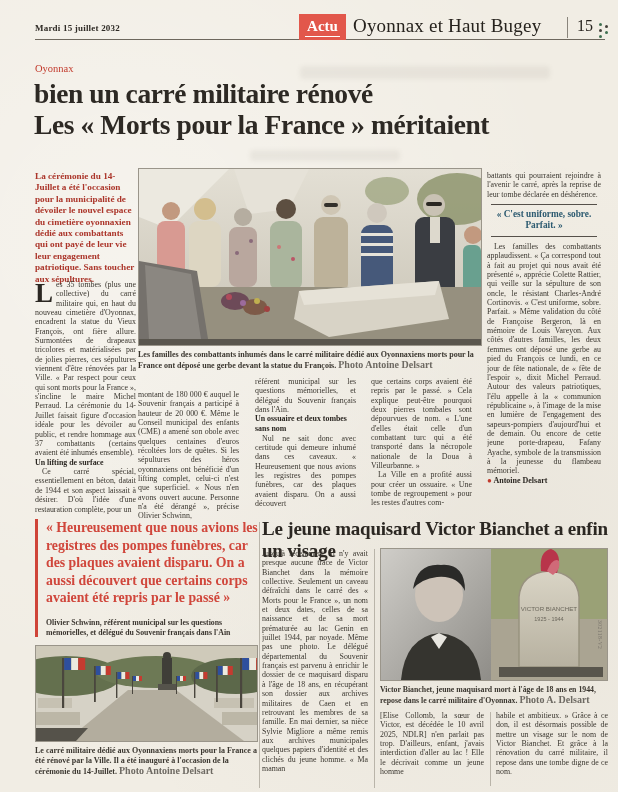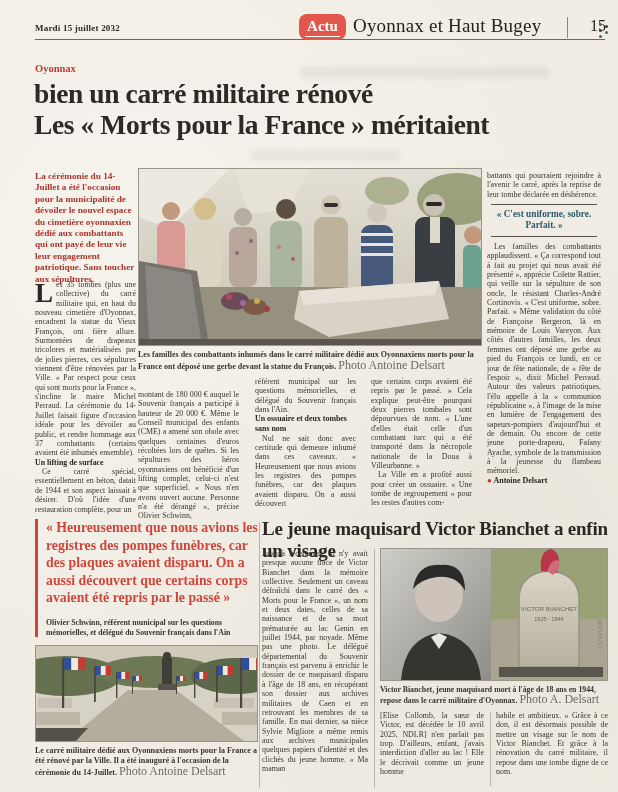--- a/index.html
+++ b/index.html
@@ -10,36 +10,36 @@
     background-image:radial-gradient(circle at 20% 30%, rgba(255,255,255,.35), rgba(0,0,0,0) 60%),
                      radial-gradient(circle at 80% 70%, rgba(120,110,90,.06), rgba(0,0,0,0) 55%);
     font-family:"Liberation Serif","DejaVu Serif",serif;
     color:#3a362f; overflow:hidden;
   }
   .abs{position:absolute;}
   
   .h-date{left:35px; top:23px; font-size:9px; font-weight:bold; color:#2f2b26; letter-spacing:.2px;}
   .h-rule{left:35px; top:39px; width:570px; height:1px; background:#6d675d;}
   .actu-box{left:299px; top:14px; width:47px; height:26px; background:#e2574b; color:#fff;
-    font-size:15px; font-weight:bold; text-align:center; line-height:24px;border-radius:8px;}
+    font-size:15px; font-weight:bold; text-align:center; line-height:24px;}
   .actu-box::after{content:""; position:absolute; left:6px; right:6px; bottom:3px; height:1px; background:#fff;}
   .h-section{left:353px; top:15px; font-size:19px; color:#26221d; letter-spacing:.2px;}
   .h-div{left:567px; top:17px; width:1px; height:21px; background:#8a857c;}
-  .h-page{left:577px; top:17px; font-size:16px; color:#26221d;margin-left:13px;}
+  .h-page{left:577px; top:17px; font-size:16px; color:#26221d;}
   .h-dots{left:599px; top:23px; width:10px; height:16px;}
   .h-dots i{position:absolute; width:3px; height:3px; border-radius:50%;}
   .h-dots i:nth-child(1){left:0; top:0;  background:#3f7050;}
   .h-dots i:nth-child(2){left:6px; top:2px; background:#44403a;}
   .h-dots i:nth-child(3){left:0; top:6px; background:#44403a;}
   .h-dots i:nth-child(4){left:6px; top:8px; background:#3f7050;}
   .h-dots i:nth-child(5){left:0; top:12px; background:#3f7050;}
   
   .ghost{background:#8a8378; opacity:.10; filter:blur(2px); border-radius:3px;}
   
-  .kicker{left:35px; top:63px; font-size:10.5px; font-weight:bold; color:#c23a2c;}
+  .kicker{left:35px; top:63px; font-size:10.5px; font-weight:normal; color:#c23a2c;}
   .headline{left:34px; top:78px; width:575px; font-size:27.5px; line-height:31px;
     font-weight:bold; color:#2d2924; letter-spacing:-.4px;}
   .intro{left:35px; top:171px; width:103px; font-size:9.2px; line-height:11.4px;
     font-weight:bold; color:#ab352a; text-align:left;}
   .col{width:101px; font-size:7.9px; line-height:9.35px; text-align:justify; color:#3a362f; overflow:hidden;}
   .col p{margin:0;}
   .col p.ind{text-indent:7px;}
   .subhead{font-weight:bold; color:#2b2722; margin:4px 0 1px 0; text-align:left; line-height:9.6px;}
   .dropcap{float:left; font-size:27px; line-height:23px; font-weight:bold; color:#2b2722;
     padding:2px 3px 0 0;}
@@ -52,21 +52,21 @@
     border-bottom:1px solid #55504a; text-align:center; font-weight:bold;
     font-size:9.3px; line-height:11px; color:#2c5a70;}
   .byline{margin-top:4px; font-weight:bold; text-align:left; color:#2b2722; font-size:8px;}
   .byline .bullet{color:#c23a2c;}
   
   .photo{border:1px solid #9a958a; box-sizing:border-box; background:#cfcabd; overflow:hidden;}
   .main-photo{left:138px; top:168px; width:344px; height:178px;}
   .left-photo{left:35px; top:645px; width:223px; height:97px;}
   .b-photo{left:380px; top:548px; width:228px; height:133px;}
   .caption{font-size:8px; line-height:10.2px; font-weight:bold; color:#3a362f; text-align:left;}
-  .caption .credit{font-weight:normal; font-size:12px; color:#6e6a63;}
+  .caption .credit{font-weight:bold; font-size:10px; color:#6e6a63;}
   .cap-main{left:138px; top:350px; width:345px;}
   .cap-left{left:35px; top:746px; width:226px;}
   .cap-b{left:380px; top:685px; width:228px; font-size:7.8px; line-height:9.8px;}
   
   .pullquote{left:35px; top:519px; width:214px; border-left:3px solid #cf4438; padding-left:8px;}
   .pullquote .qtext{font-size:13.8px; line-height:17.6px; font-weight:bold; color:#d0463b;}
   .pullquote .attr{margin-top:11px; font-size:7.8px; line-height:9.6px; font-weight:bold; color:#3a352f;}
   
   .vline{background:#b9b4a9; width:1px;}
   .b-headline{left:262px; top:518px; width:346px; font-size:19px; font-weight:600; color:#2b2722; letter-spacing:-.2px;}

